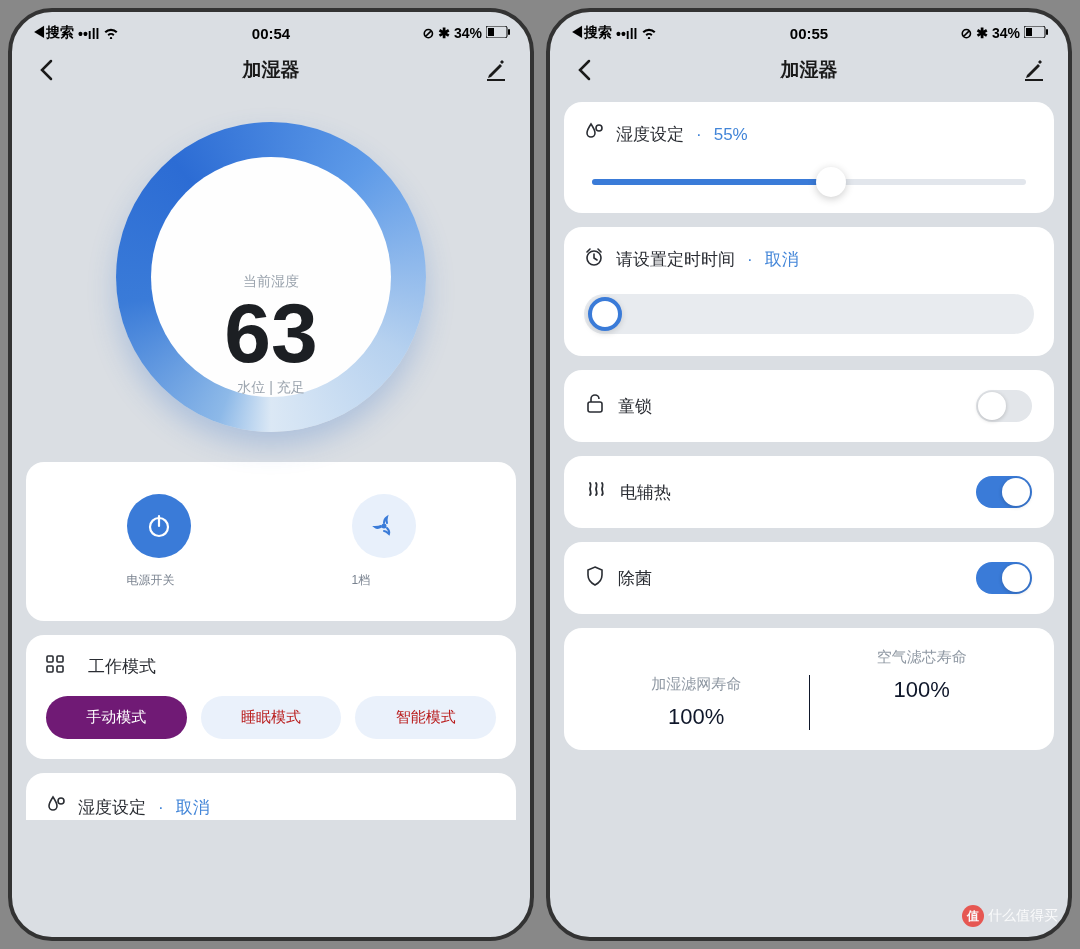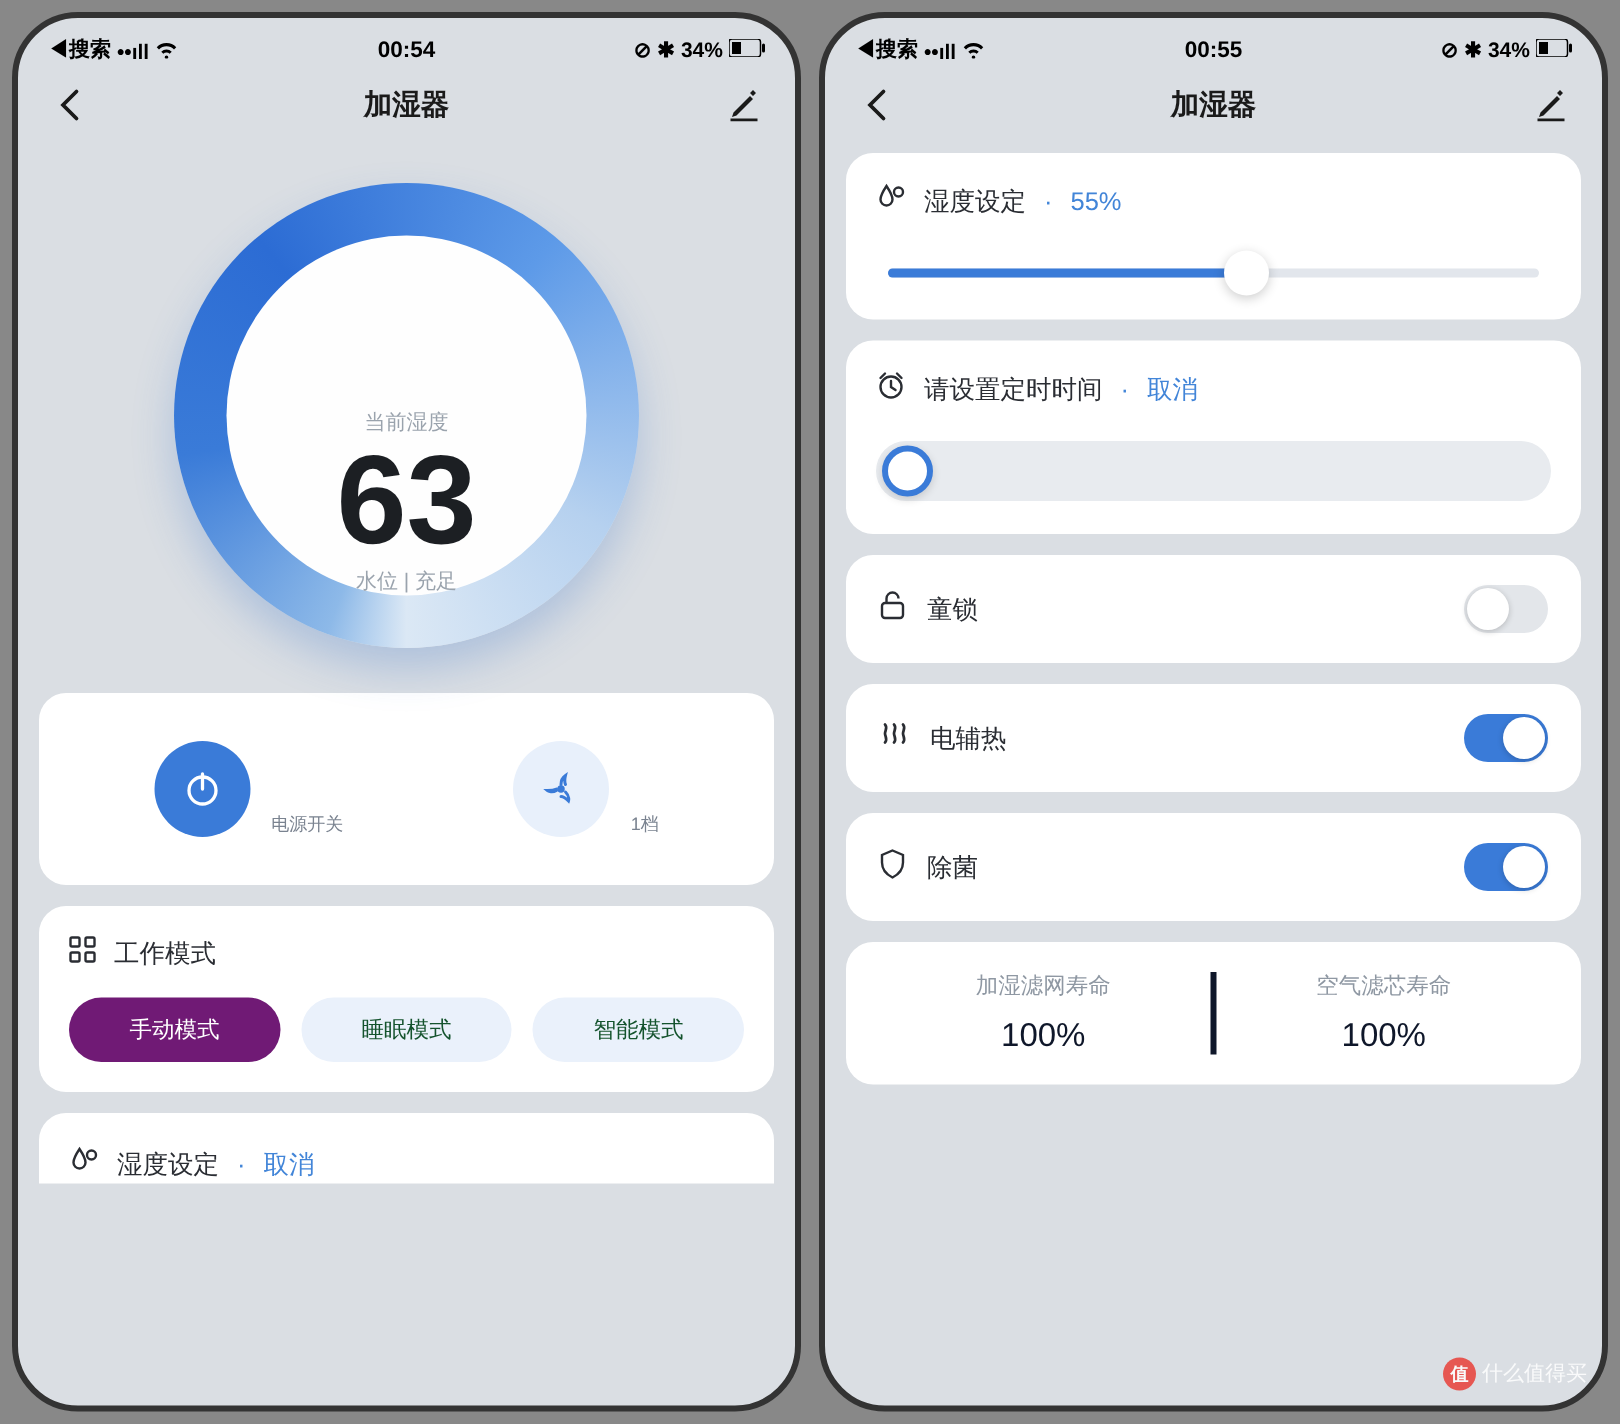--- a/index.html
+++ b/index.html
@@ -13,49 +13,49 @@
     .back-btn, .edit-btn { width: 28px; height: 28px; display: flex; align-items: center; justify-content: center; cursor: pointer; }
     .content { flex: 1; padding: 0 14px; overflow: hidden; }
     .card { background: #fff; border-radius: 18px; padding: 20px; margin-bottom: 14px; }
     .gauge-wrap { display: flex; justify-content: center; padding: 20px 0 30px; }
     .gauge { width: 310px; height: 310px; border-radius: 50%; display: flex; align-items: center; justify-content: center; position: relative; background: conic-gradient(from 200deg, #8db9e8 0deg, #3a7bd8 60deg, #2c6cd4 120deg, #5d9ae8 200deg, #b6d1ef 280deg, #dbe8f5 340deg, #8db9e8 360deg); box-shadow: 0 14px 28px rgba(60,120,200,0.28); }
     .gauge-inner { width: 240px; height: 240px; background: #fefefe; border-radius: 50%; display: flex; flex-direction: column; align-items: center; justify-content: flex-end; }
     .gauge-label { font-size: 14px; color: #9aa3ad; margin-bottom: -4px; }
     .gauge-value { font-size: 84px; font-weight: 700; color: #1c1f23; line-height: 1; margin: 4px 0; }
     .gauge-status { font-size: 14px; color: #9aa3ad; }
     .controls-row { display: flex; justify-content: space-around; padding: 12px 0; }
-    .control-item { display: flex; align-items: flex-end; gap: 14px; }
+    .control-item { display: flex; flex-direction: column; align-items: flex-start; gap: 14px; }
     .control-btn { width: 64px; height: 64px; border-radius: 50%; display: flex; align-items: center; justify-content: center; cursor: pointer; }
     .control-btn.active { background: #3a7bd8; color: #fff; }
     .control-btn.inactive { background: #e8f0fb; color: #3a7bd8; }
     .control-label { font-size: 12px; color: #7a8390; }
-    .section-header { display: flex; align-items: flex-end; gap: 12px; font-size: 17px; color: #2a2d33; margin-bottom: 18px; }
+    .section-header { display: flex; align-items: flex-end; gap: 24px; font-size: 17px; color: #2a2d33; margin-bottom: 18px; }
     .mode-row { display: flex; gap: 14px; }
     .mode-btn { flex: 1; padding: 12px 0; border-radius: 24px; text-align: center; font-size: 15px; cursor: pointer; }
     .mode-btn.active { background: #701a75; color: #fff; }
-    .mode-btn.inactive { background: #eaf1fb; color: #14532d; }
+    .mode-btn.inactive { background: #eaf1fb; color: #b91c1c; }
     .setting-row { display: flex; align-items: center; gap: 12px; font-size: 17px; color: #2a2d33; }
     .setting-value { color: #4285d8; font-weight: 500; }
     .setting-dot { color: #4285d8; }
     .slider-track { position: relative; height: 6px; background: #e2e6ec; border-radius: 3px; margin: 32px 8px 8px; }
     .slider-fill { position: absolute; height: 100%; background: #3a7bd8; border-radius: 3px; }
     .slider-thumb { position: absolute; width: 30px; height: 30px; background: #fff; border-radius: 50%; top: 50%; transform: translate(-50%, -50%); box-shadow: 0 2px 8px rgba(0,0,0,0.2); cursor: pointer; }
     .toggle-track { position: relative; height: 40px; background: #e8ebef; border-radius: 20px; margin: 22px 0 2px; }
     .toggle-thumb { position: absolute; left: 4px; top: 3px; width: 34px; height: 34px; border-radius: 50%; background: #fff; border: 4px solid #3a7bd8; box-shadow: 0 2px 6px rgba(0,0,0,0.15); cursor: pointer; }
     .switch-row { display: flex; align-items: center; justify-content: space-between; }
     .switch-label-group { display: flex; align-items: center; gap: 14px; font-size: 17px; color: #2a2d33; }
     .switch { width: 56px; height: 32px; border-radius: 16px; position: relative; cursor: pointer; }
     .switch.off { background: #e3e6ea; }
     .switch.on { background: #3a7bd8; }
     .switch-knob { position: absolute; width: 28px; height: 28px; background: #fff; border-radius: 50%; top: 2px; box-shadow: 0 1px 4px rgba(0,0,0,0.2); }
     .switch.off .switch-knob { left: 2px; }
     .switch.on .switch-knob { right: 2px; }
     .filter-row { display: flex; }
     .filter-col { flex: 1; text-align: center; }
-    .filter-col:first-child { border-right: 4px solid #0f172a; }
+    .filter-col:first-child { border-right: 1px solid #0f172a; margin-top: 27px; }
     .filter-label { font-size: 15px; color: #8f98a3; margin-bottom: 10px; }
     .filter-val { font-size: 22px; color: #0f172a; }
     .partial-card { background: #fff; border-radius: 18px 18px 0 0; padding: 22px 20px 0; margin-bottom: 0; }
     .cancel-link { color: #4285d8; }
     .watermark { position: absolute; right: 10px; bottom: 10px; font-size: 14px; color: #fff; opacity: 0.85; display:flex; align-items:center; gap:4px;}
     .watermark-badge{width:22px;height:22px;border-radius:50%;background:#e94039;color:#fff;display:flex;align-items:center;justify-content:center;font-size:12px;font-weight:700;}
     .card.compact { padding: 20px 22px; }
   </style>
 </head>
 <body>

